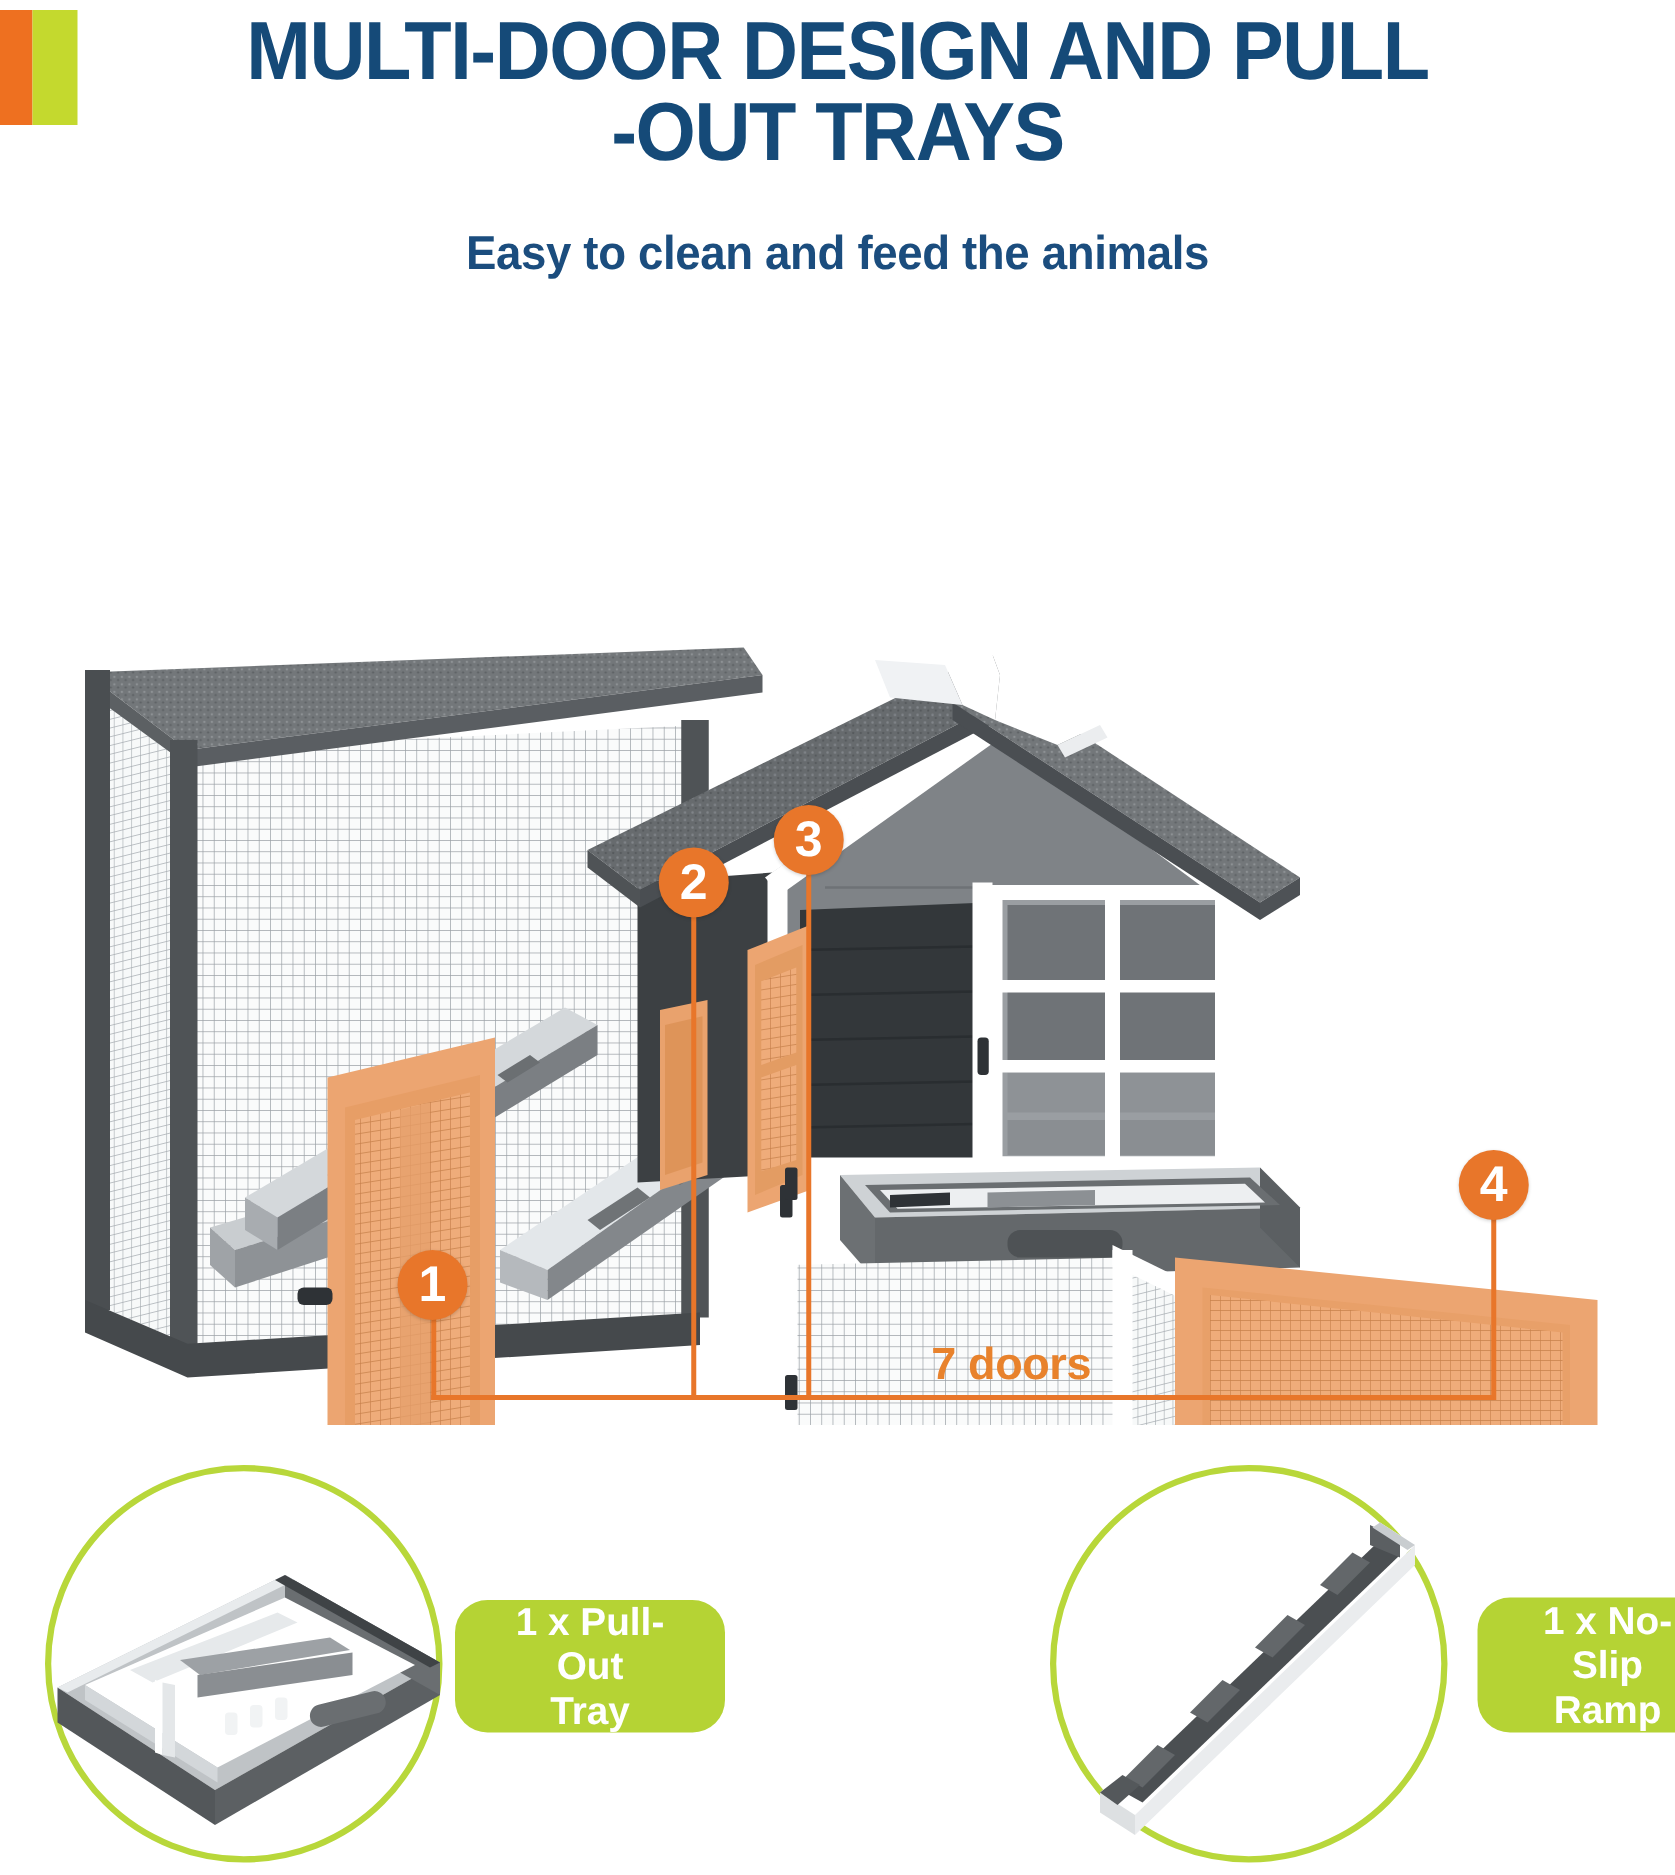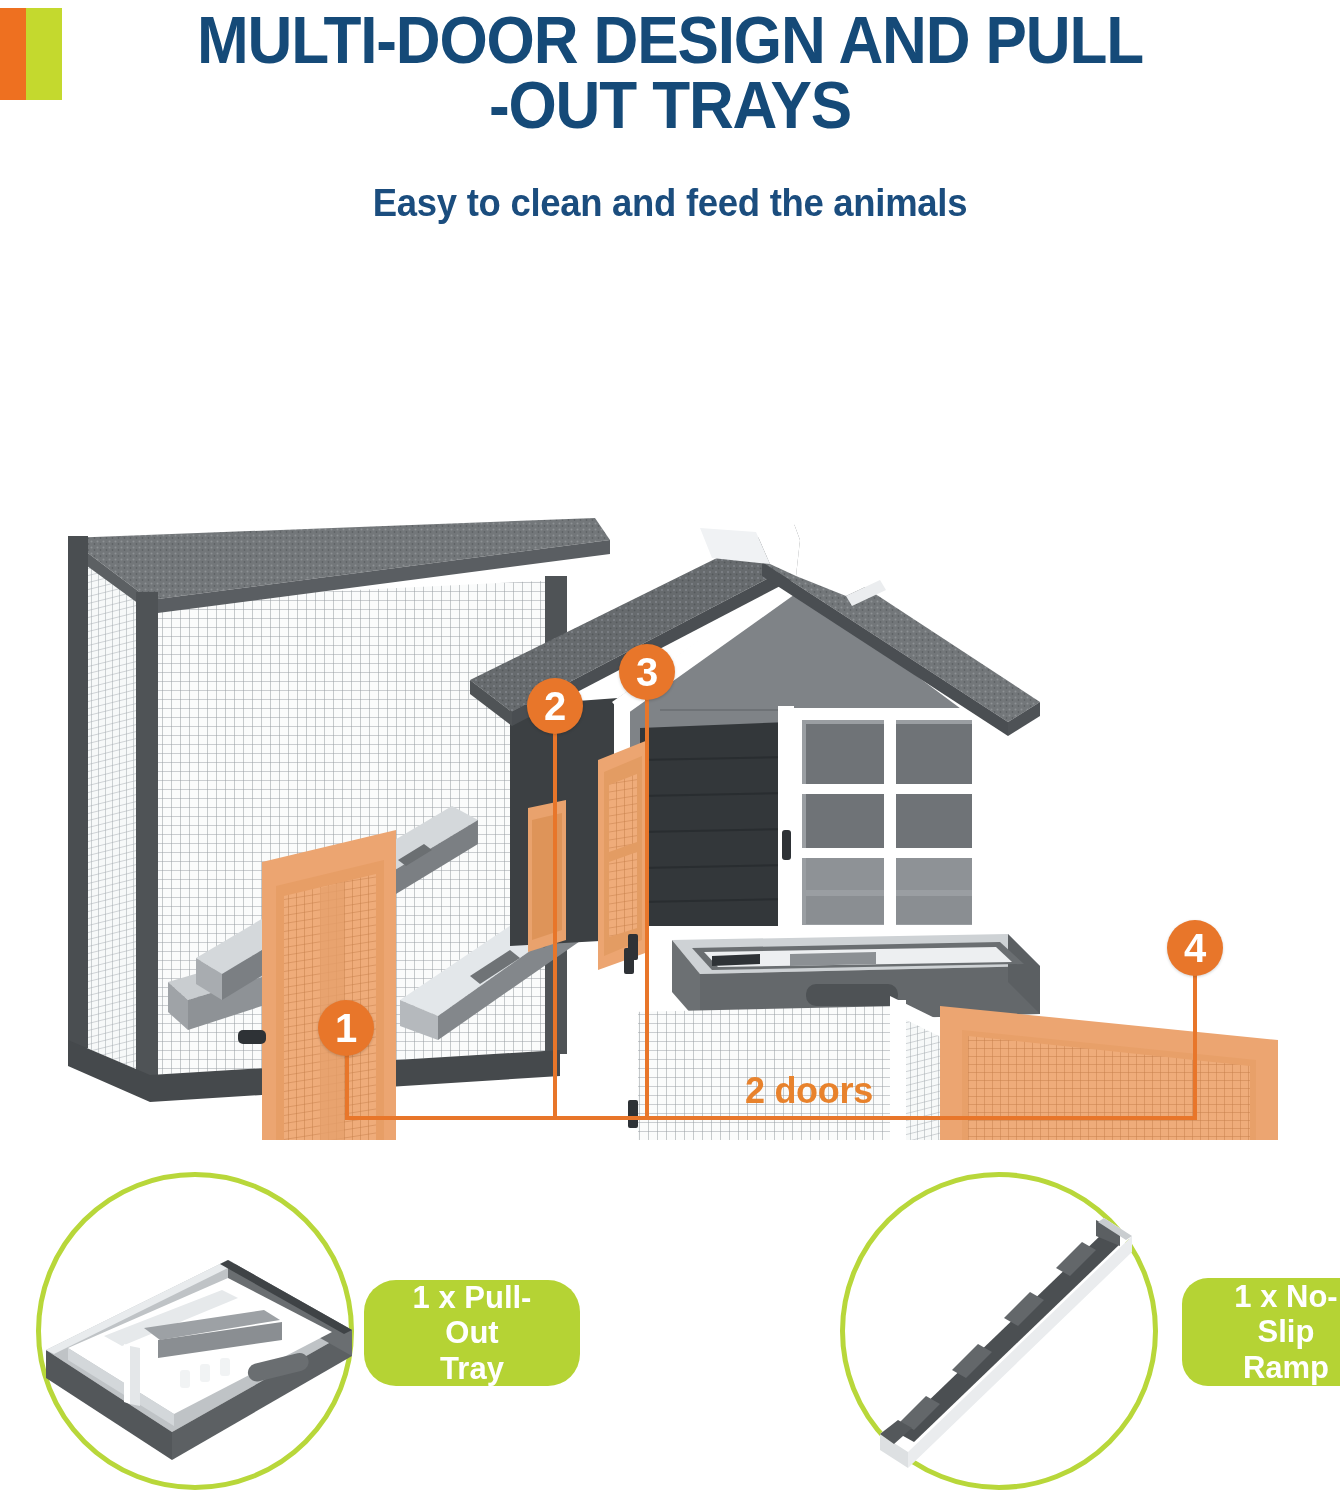--- a/index.html
+++ b/index.html
@@ -299,21 +299,21 @@
   <div class="badge" style="left:527px;top:678px;">2</div>
 
   <div class="leader" style="left:645px;top:698px;height:422px;"></div>
   <div class="badge" style="left:619px;top:644px;">3</div>
 
   <div class="leader" style="left:1193px;top:972px;height:148px;"></div>
   <div class="badge" style="left:1167px;top:920px;">4</div>
 
   <div class="bracket" style="left:345px;top:1116px;width:850px;height:4px;background:#E8762A;"></div>
 
-  <div class="doors-label" style="left:745px;top:1070px;">2 doors</div>
+  <div class="doors-label" style="left:745px;top:1070px;">7 doors</div>
 
   <div class="feature" style="left:0px;width:660px;">
     <div class="circle" style="left:36px;top:12px;width:318px;height:318px;"></div>
 
     <svg width="330" height="280" style="position:absolute;left:32px;top:38px;" viewBox="0 0 330 280" xmlns="http://www.w3.org/2000/svg">
 
       <polygon points="14,152 196,62 320,132 140,234" fill="#BFC3C6"></polygon>
       <polygon points="14,152 140,234 140,262 14,180" fill="#53575A"></polygon>
       <polygon points="140,234 320,132 320,158 140,262" fill="#5C6063"></polygon>
       <polygon points="196,62 320,132 320,158 196,88" fill="#6A6E71"></polygon>
@@ -330,21 +330,21 @@
       <rect x="148" y="172" width="10" height="18" rx="3" fill="#F1F3F4"></rect>
       <rect x="168" y="166" width="10" height="18" rx="3" fill="#F1F3F4"></rect>
       <rect x="188" y="160" width="10" height="18" rx="3" fill="#F1F3F4"></rect>
 
       <rect x="214" y="168" width="62" height="18" rx="9" fill="#6A6E71" transform="rotate(-14 214 168)"></rect>
 
       <polygon points="14,152 196,62 204,66 22,156" fill="#E8EBED"></polygon>
       <polygon points="196,62 320,132 312,136 188,66" fill="#3F4346"></polygon>
     </svg>
 
-    <div class="pill" style="left:364px;top:120px;width:216px;height:106px;border-radius:32px;">1 x Pull-Out
+    <div class="pill" style="left:364px;top:120px;width:216px;height:106px;">1 x Pull-Out
 Tray</div>
   </div>
 
   <div class="feature" style="left:804px;width:580px;">
     <div class="circle" style="left:36px;top:12px;width:318px;height:318px;"></div>
 
     <svg width="310" height="290" style="position:absolute;left:48px;top:30px;" viewBox="0 0 310 290" xmlns="http://www.w3.org/2000/svg">
 
       <polygon points="28,244 252,28 280,46 56,262" fill="#FFFFFF"></polygon>
       <polygon points="28,244 56,262 56,278 28,260" fill="#DDE0E2"></polygon>

